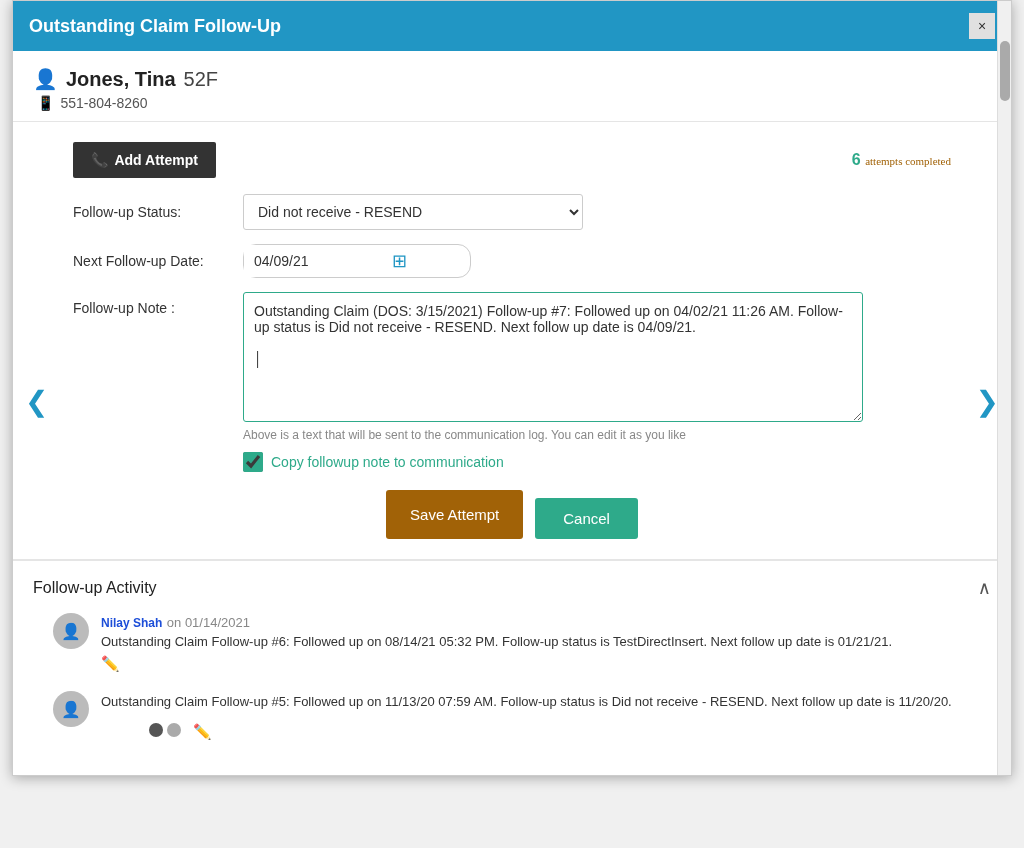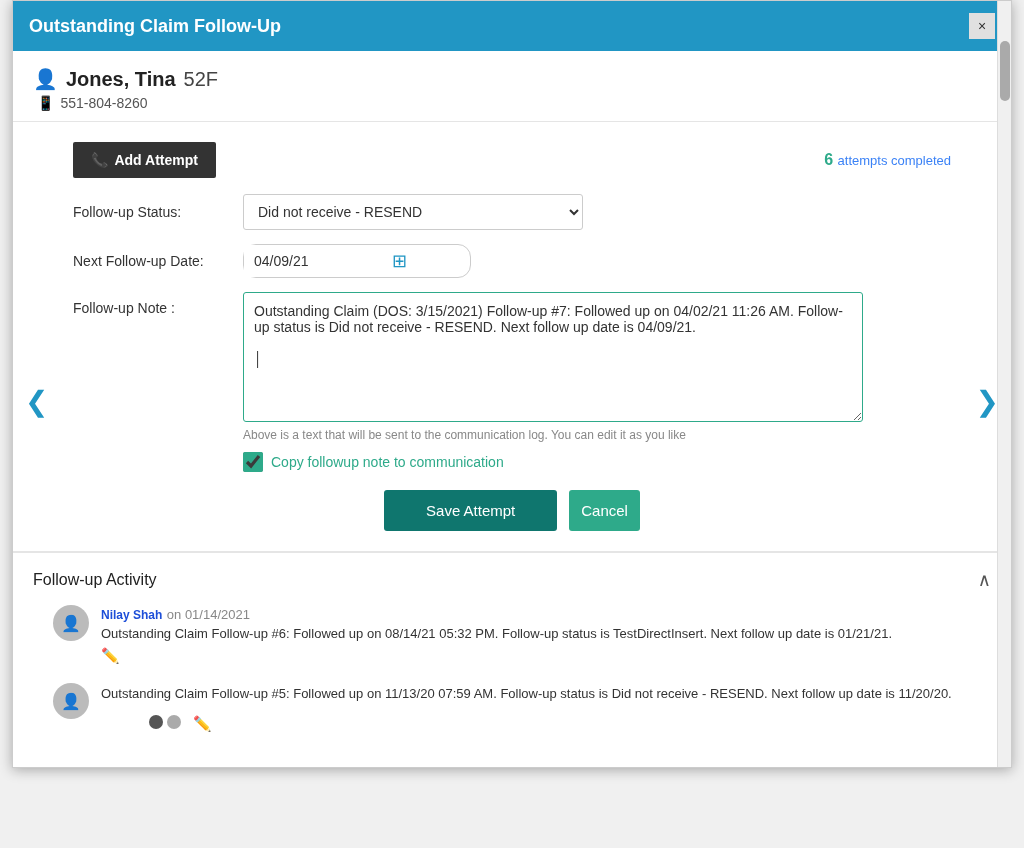--- a/index.html
+++ b/index.html
@@ -192,36 +192,37 @@
       font-size: 14px;
       color: #2eaa8a;
     }
     .button-row {
       display: flex;
       gap: 12px;
       justify-content: center;
       margin-top: 6px;
     }
     .save-btn {
-      background: #0f766e;
+      background: #a16207;
       color: #fff;
       border: none;
-      padding: 12px 42px;
+      padding: 12px 24px;
       font-size: 15px;
       border-radius: 3px;
       cursor: pointer;
     }
     .cancel-btn {
       background: #2eaa8a;
       color: #fff;
       border: none;
-      padding: 12px 12px;
+      padding: 12px 28px;
       font-size: 15px;
       border-radius: 3px;
       cursor: pointer;
+      margin-top: 8px;
     }
     .activity-section {
       padding: 16px 20px;
     }
     .activity-header {
       display: flex;
       justify-content: space-between;
       align-items: center;
       margin-bottom: 14px;
     }
@@ -337,21 +338,21 @@
   <button class="nav-arrow nav-arrow-right">❯</button>
 
   <div class="form-section">
     <div class="form-header-row">
       <button class="add-attempt-btn">
         <span>📞</span>
         <span>Add Attempt</span>
       </button>
       <div>
         <span class="attempts-count">6</span>
-        <span style="font-size:13px;color:#3b82f6;">attempts completed</span>
+        <span style="font-size:11px;color:#a16207;font-family:Liberation Serif, serif;">attempts completed</span>
       </div>
     </div>
 
     <div class="form-row">
       <label class="form-label">Follow-up Status:</label>
       <select class="form-select">
         <option>Did not receive - RESEND</option>
         <option>Received</option>
         <option>Left voicemail</option>
         <option>No answer</option>

